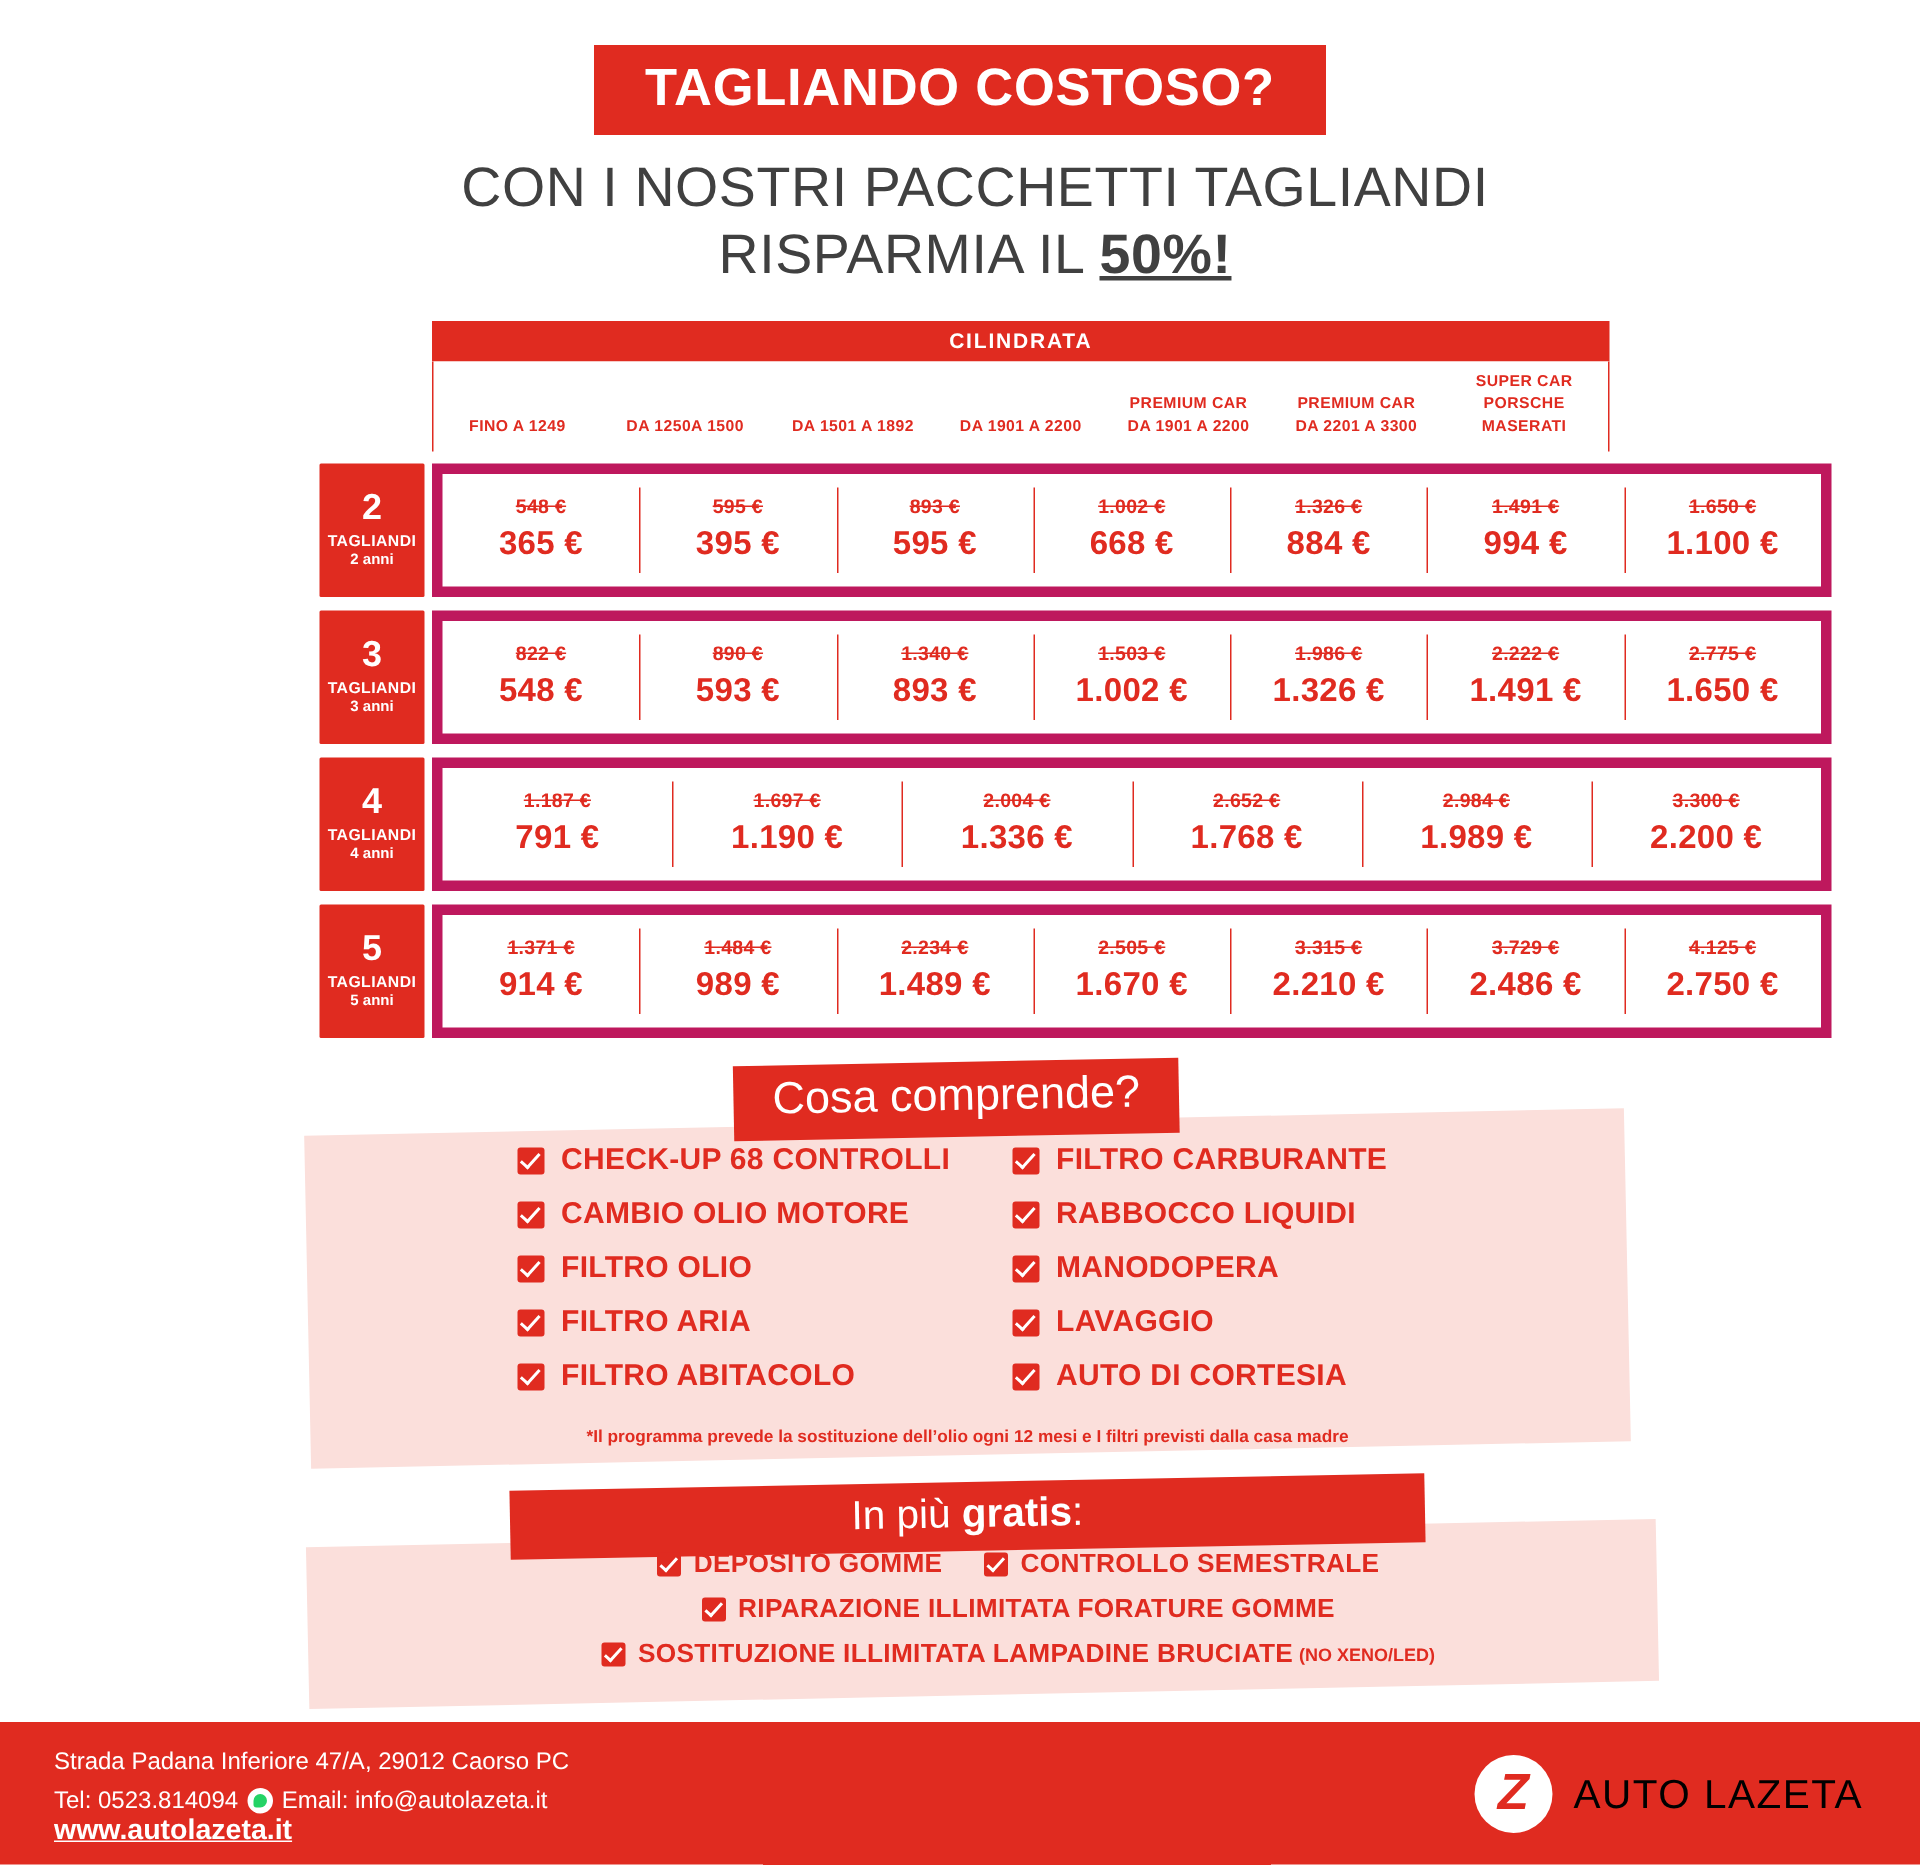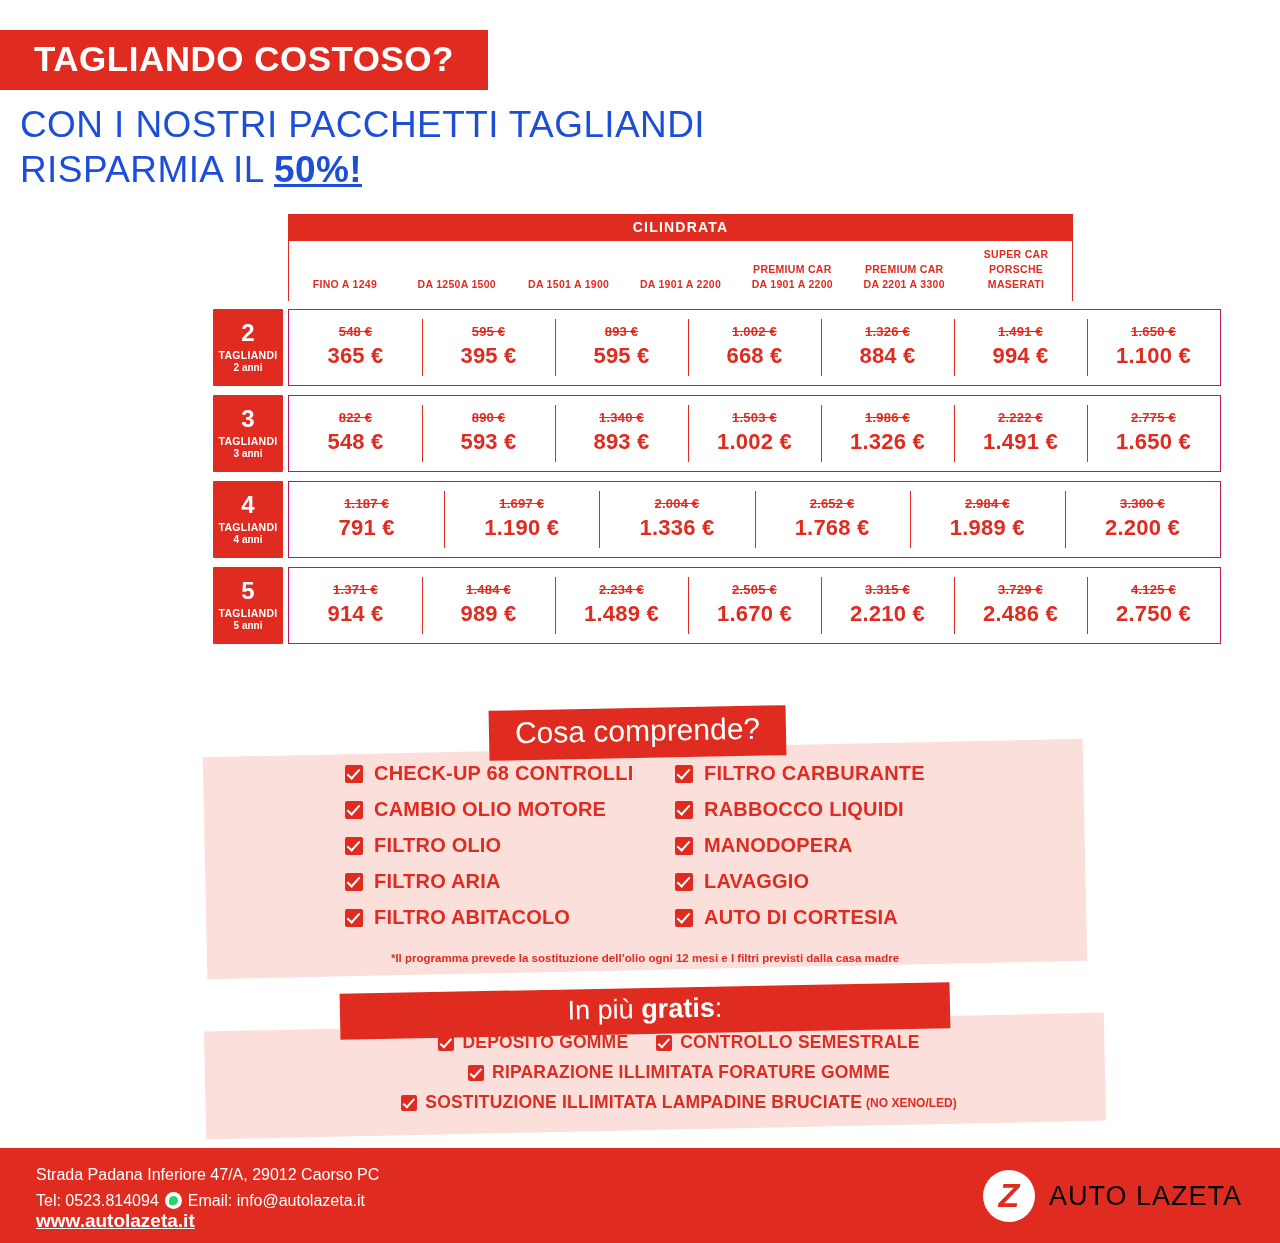--- a/index.html
+++ b/index.html
@@ -7,28 +7,28 @@
     width:1280px;height:1243px;
     background:#ffffff;
     font-family:"Liberation Sans", sans-serif;
     color:#e02b20;
     position:relative;
     overflow:hidden;
   }
   .wrap{position:relative;width:1280px;height:1243px;}
 
   
-  .hdr{position:absolute;top:30px;left:0;width:1280px;text-align:left;}
+  .hdr{position:absolute;top:30px;left:0;width:1280px;text-align:center;}
   .hdr-band{
     display:inline-block;background:#e02b20;color:#fff;
     font-size:35px;font-weight:bold;letter-spacing:.5px;
     padding:9px 34px 11px 34px;
   }
   .hdr-sub{
-    margin-top:12px;color:#1d4ed8;font-size:37px;line-height:1.22;
+    margin-top:12px;color:#404040;font-size:37px;line-height:1.22;
     letter-spacing:.4px;font-weight:400;padding-left:20px;
   }
   .hdr-sub b{font-weight:bold;text-decoration:underline;}
 
   
   .tbl{position:absolute;left:213px;top:214px;width:1008px;}
   .cil-bar{
     margin-left:75px;width:785px;background:#e02b20;color:#fff;
     text-align:center;font-size:14px;font-weight:bold;letter-spacing:1.2px;
     padding:5px 0 6px 0;box-sizing:border-box;
@@ -47,21 +47,21 @@
   .rowline{display:flex;margin-bottom:9px;}
   .rowlbl{
     width:70px;background:#e02b20;color:#fff;text-align:center;
     display:flex;flex-direction:column;align-items:center;justify-content:center;
     border-radius:1px;
   }
   .rowlbl .n{font-size:24px;font-weight:bold;line-height:1;}
   .rowlbl .t{font-size:10.5px;font-weight:bold;letter-spacing:.3px;margin-top:4px;line-height:1.25;}
   .rowlbl .y{font-size:10px;font-weight:bold;}
   .cells{
-    flex:1;margin-left:5px;display:flex;border:1px solid #be185d;
+    flex:1;margin-left:5px;display:flex;border:7px solid #be185d;
     background:#fff;box-sizing:border-box;
   }
   .cell{
     flex:1;text-align:center;padding:14px 2px 16px 2px;
     display:flex;flex-direction:column;justify-content:center;
     position:relative;
   }
   .cell + .cell:before{
     content:"";position:absolute;left:0;top:12%;height:76%;width:1px;background:#e02b20;
   }
@@ -172,21 +172,21 @@
       <div class="ch">
         <div class="top"></div>
         <div>FINO A 1249</div>
       </div>
       <div class="ch">
         <div class="top"></div>
         <div>DA 1250A 1500</div>
       </div>
       <div class="ch">
         <div class="top"></div>
-        <div>DA 1501 A 1900</div>
+        <div>DA 1501 A 1892</div>
       </div>
       <div class="ch">
         <div class="top"></div>
         <div>DA 1901 A 2200</div>
       </div>
       <div class="ch">
         <div class="top">PREMIUM CAR</div>
         <div>DA 1901 A 2200</div>
       </div>
       <div class="ch">

